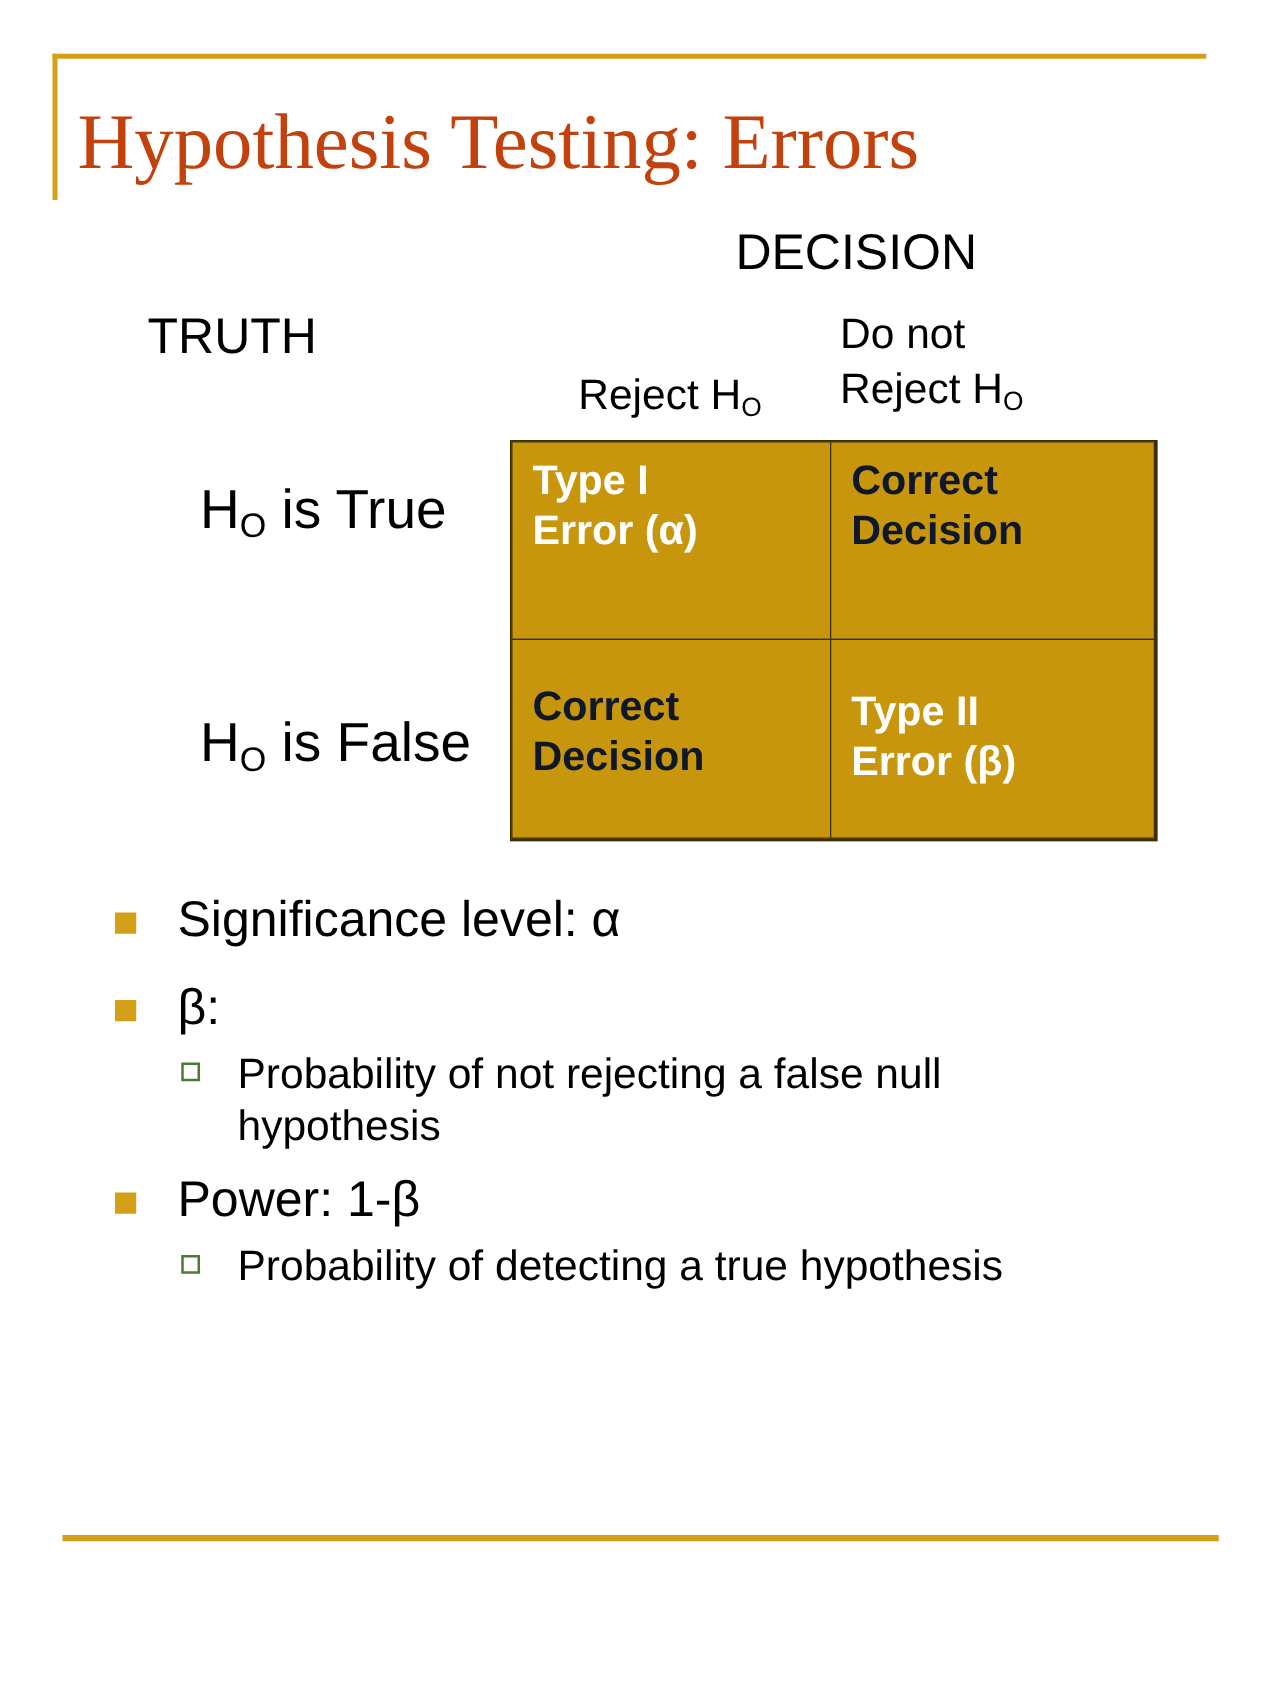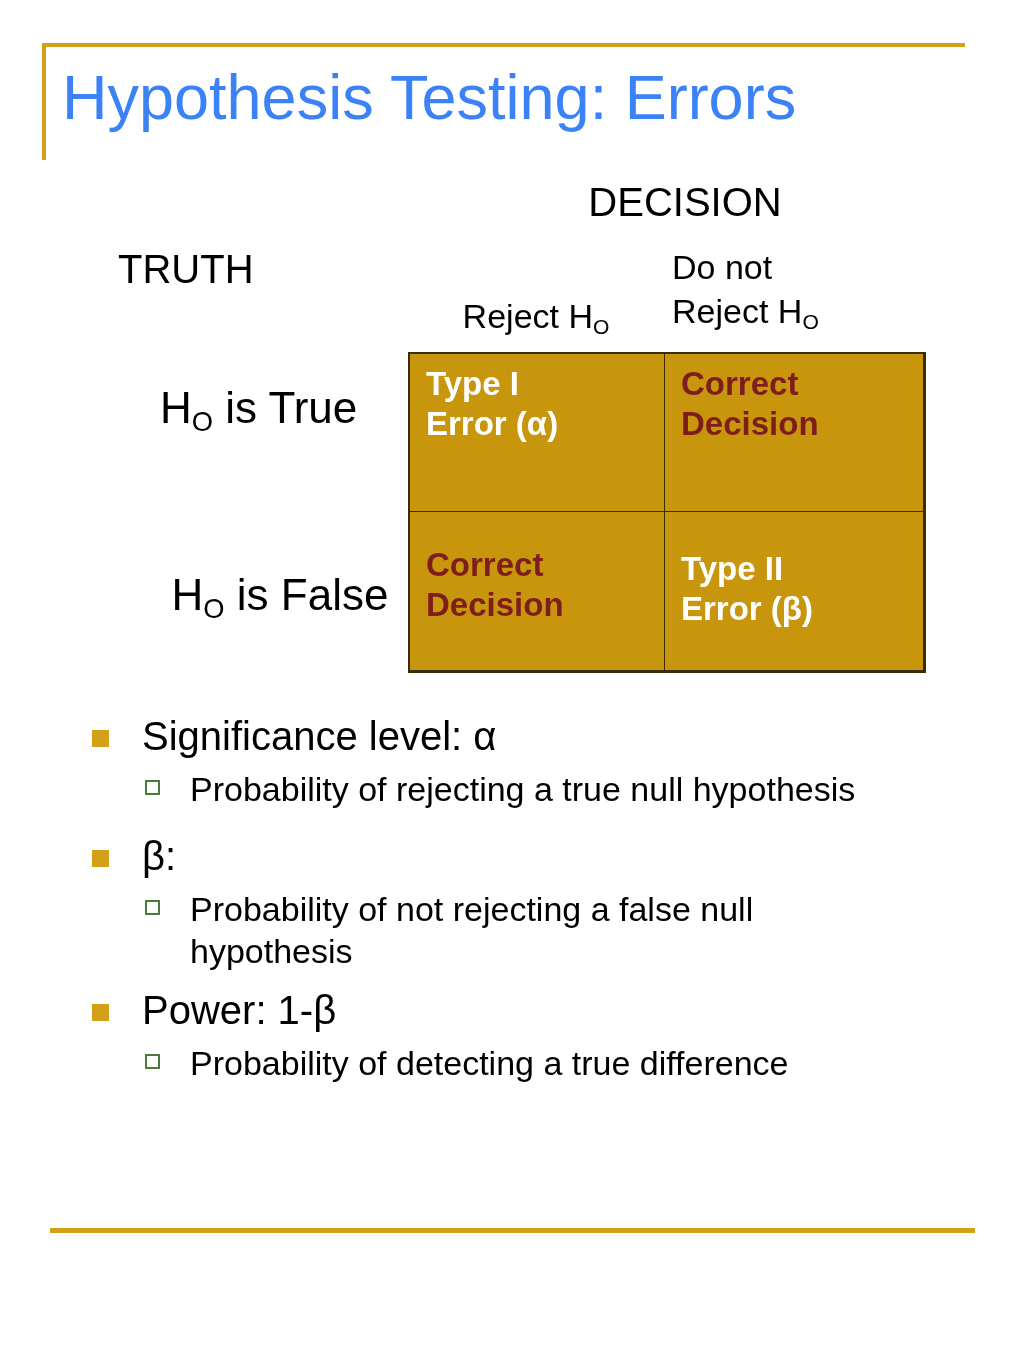--- a/index.html
+++ b/index.html
@@ -29,26 +29,26 @@
     position: absolute;
     left: 42px;
     top: 43px;
     width: 4px;
     height: 117px;
     background: #D4A017;
   }
   #page-title {
     position: absolute;
     left: 62px;
-    top: 62px;
+    top: 78px;
     width: 900px;
-    font-family: Liberation Sans, sans-serif;
+    font-family: Liberation Serif, serif;
     font-size: 63px;
     line-height: 70px;
-    color: #3b82f6;
+    color: #c2410c;
     letter-spacing: 0px;
     white-space: nowrap;
   }
 
   
   #decision-header {
     position: absolute;
     left: 540px;
     top: 180px;
     width: 290px;
@@ -96,21 +96,21 @@
   
   .row-label {
     position: absolute;
     left: 160px;
     width: 240px;
     font-size: 44px;
     line-height: 40px;
     white-space: nowrap;
   }
   #row-label-true  { top: 388px; }
-  #row-label-false { top: 575px; text-align: center; }
+  #row-label-false { top: 575px; }
 
   
   #matrix {
     position: absolute;
     left: 408px;
     top: 352px;
     width: 518px;
     height: 321px;
     border: 2px solid #3a2d05;
     box-sizing: border-box;
@@ -127,21 +127,21 @@
     padding: 10px 14px 10px 16px;
     font-size: 33px;
     line-height: 40px;
     font-weight: bold;
     display: flex;
     flex-direction: column;
     justify-content: flex-start;
   }
   .cell .cl { display: block; white-space: nowrap; }
   .cell-white { color: #ffffff; }
-  .cell-black { color: #7f1d1d; }
+  .cell-black { color: #0f172a; }
   #cell-r2c1 { justify-content: center; padding-bottom: 22px; }
   #cell-r2c2 { justify-content: center; padding-top: 6px; }
 
   
   #bullets {
     position: absolute;
     left: 0px;
     top: 712px;
     width: 969px;
   }
@@ -237,43 +237,39 @@
   </div>
 </div>
 
 <div id="bullets">
 
   <div class="blk-1">
     <div class="lvl1">
       <span class="marker"></span>
       <span>Significance level: α</span>
     </div>
-    <div class="lvl2">
-      <span class="marker"></span>
-      <span class="txt">Probability of rejecting a true null hypothesis</span>
-    </div>
   </div>
 
   <div class="blk-2">
     <div class="lvl1">
       <span class="marker"></span>
       <span>β:</span>
     </div>
     <div class="lvl2">
       <span class="marker"></span>
       <span class="txt">Probability of not rejecting a false null hypothesis</span>
     </div>
   </div>
 
   <div>
     <div class="lvl1">
       <span class="marker"></span>
       <span>Power: 1-β</span>
     </div>
     <div class="lvl2">
       <span class="marker"></span>
-      <span class="txt">Probability of detecting a true difference</span>
+      <span class="txt">Probability of detecting a true hypothesis</span>
     </div>
   </div>
 
 </div>
 
 <div id="bottom-rule"></div>
 
 </body></html>

